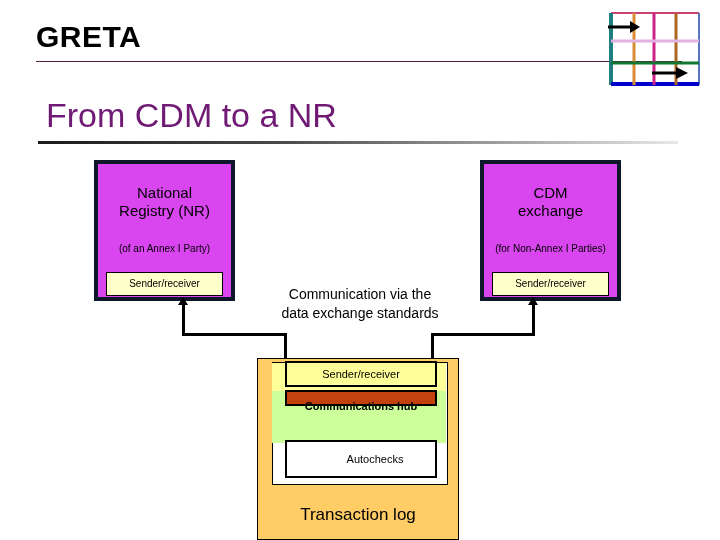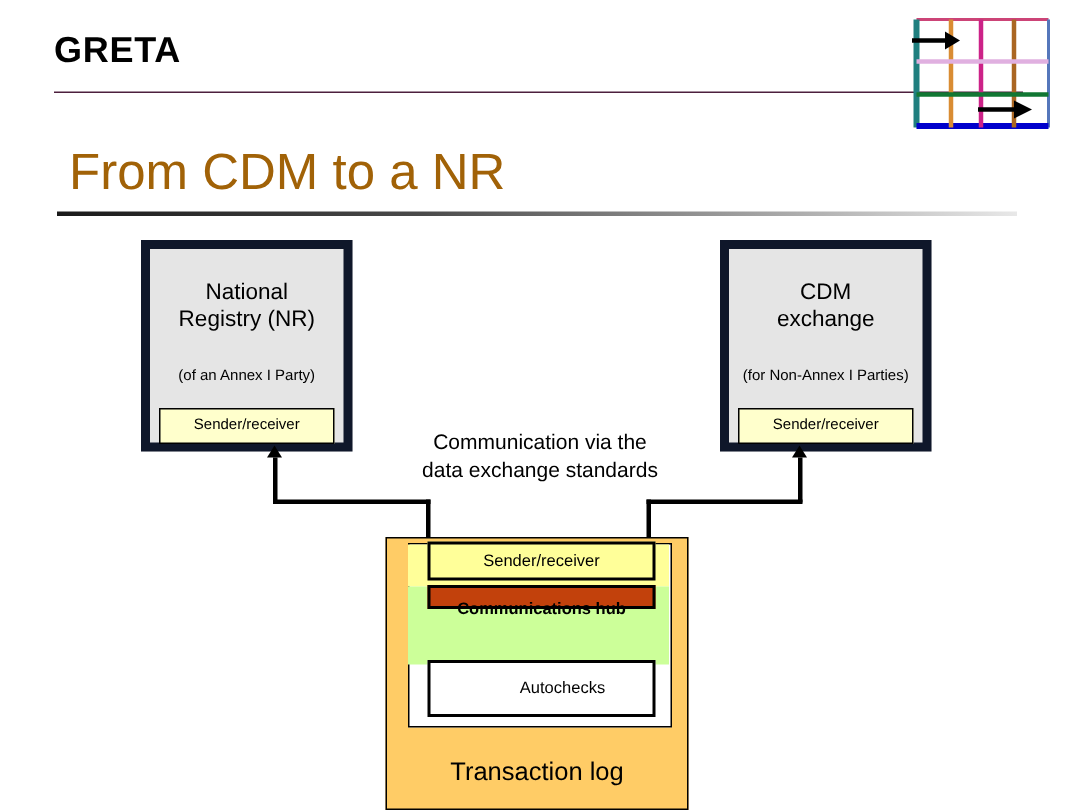--- a/index.html
+++ b/index.html
@@ -16,39 +16,39 @@
     height: 540px;
     background: #ffffff;
     overflow: hidden;
   }
 
   
   .kicker {
     position: absolute;
     left: 36px;
     top: 20px;
-    font-size: 24px;
+    font-size: 30px;
     font-weight: bold;
     color: #000000;
     letter-spacing: 0.5px;
   }
   .rule-top {
     position: absolute;
     left: 36px;
     top: 61px;
     width: 646px;
     height: 1px;
     background: #4d1f3d;
   }
   .slide-title {
     position: absolute;
     left: 46px;
     top: 96px;
     font-size: 34px;
-    color: #a16207;
+    color: #701a75;
     white-space: nowrap;
   }
   .rule-title {
     position: absolute;
     left: 38px;
     top: 141px;
     width: 640px;
     height: 3px;
     background: linear-gradient(to right, #1a1a1a 0%, #4a4a4a 38%, #9a9a9a 70%, #e8e8e8 100%);
   }
@@ -58,22 +58,22 @@
     position: absolute;
     left: 608px;
     top: 10px;
     width: 94px;
     height: 78px;
   }
 
   
   .regbox {
     position: absolute;
-    background: #e5e5e5;
-    border: 6px solid #0f172a;
+    background: #d946ef;
+    border: 4px solid #0f172a;
     box-sizing: border-box;
   }
   .regbox .rtitle {
     position: absolute;
     left: 0;
     right: 0;
     top: 20px;
     text-align: center;
     font-size: 15px;
     color: #000000;

